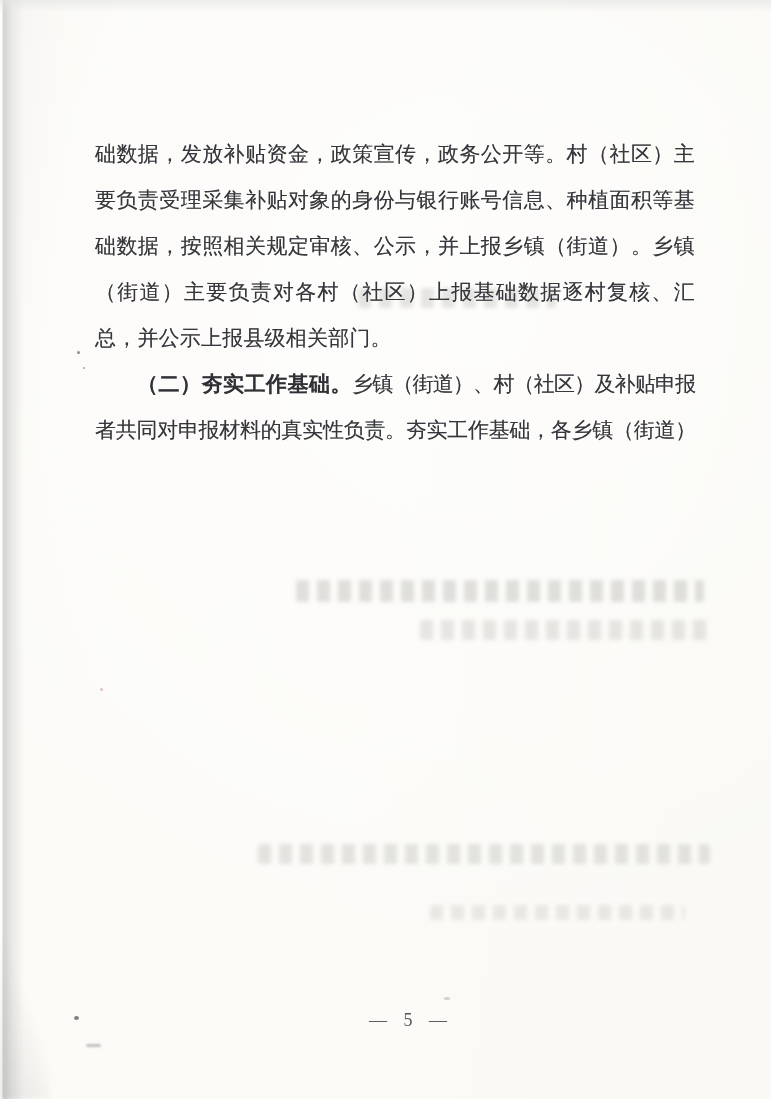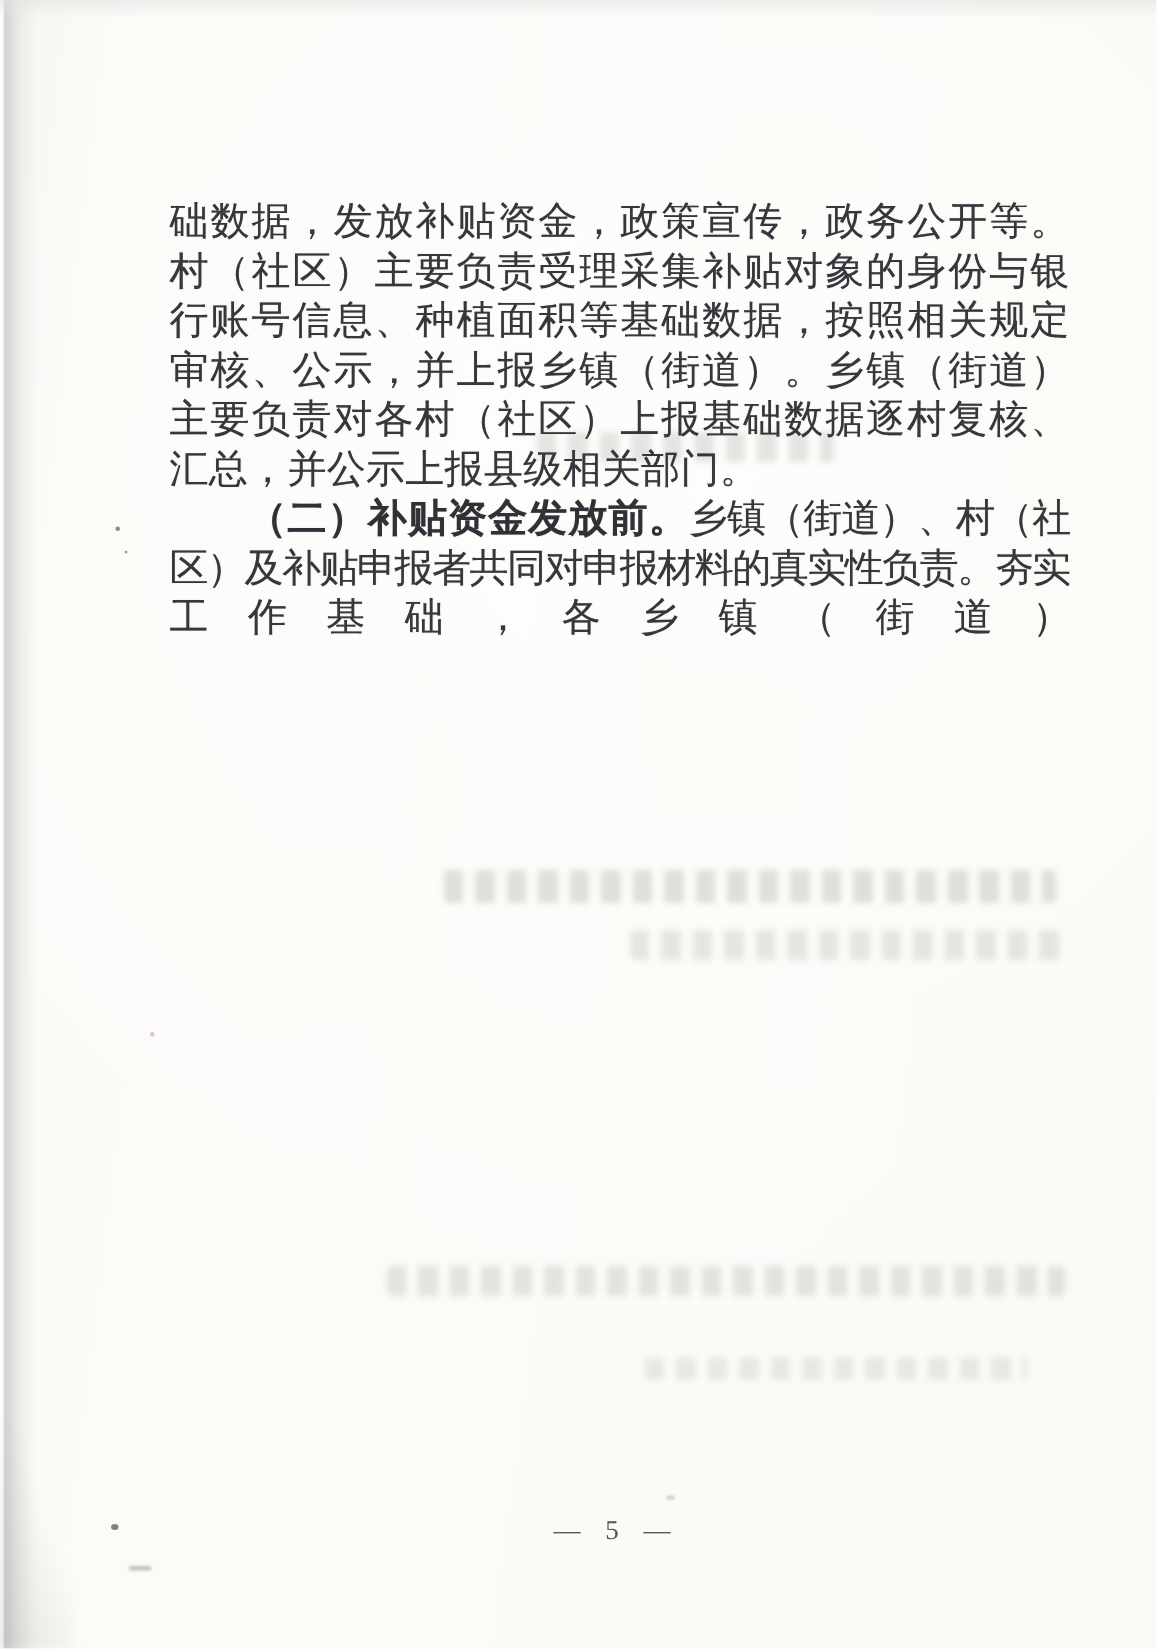--- a/index.html
+++ b/index.html
@@ -24,22 +24,22 @@
     position: absolute; top: 0; left: 0; right: 0; height: 12px;
     background: linear-gradient(180deg, rgba(228,228,226,.65), rgba(228,228,226,0));
   }
   .corner-shade {
     position: absolute; left: 0; bottom: 0; width: 50px; height: 170px;
     background: linear-gradient(70deg, rgba(150,150,148,.25), rgba(150,150,148,0) 58%);
     filter: blur(2px);
   }
   
   .doc {
-    position: absolute; left: 113px; top: 131px; width: 600px;
-    font-size: 26px; line-height: 33px; letter-spacing: .2px;
+    position: absolute; left: 95px; top: 131px; width: 600px;
+    font-size: 21px; line-height: 46px; letter-spacing: .2px;
     color: #36373c; text-align: justify;
     text-shadow: 0 0 .5px rgba(54,55,60,.5);
   }
   .doc p { margin: 0; padding: 0; }
   .indent { text-indent: 2em; }
   .lead, .heading-text {
     font-family: "Liberation Sans", "DejaVu Sans", sans-serif;
     font-weight: 700; color: #303136; letter-spacing: .1px;
   }
   .p-last { letter-spacing: -1.2px; text-align-last: justify; }
@@ -85,16 +85,16 @@
 
 <div class="speck" id="speck-1"></div>
 <div class="speck" id="speck-2"></div>
 <div class="speck" id="speck-3"></div>
 <div class="speck" id="speck-4"></div>
 <div class="speck" id="speck-5"></div>
 <div class="speck" id="speck-6"></div>
 
 <div class="doc">
   <p><span>础数据，发放补贴资金，政策宣传，政务公开等。村（社区）主要负责受理采集补贴对象的身份与银行账号信息、种植面积等基础数据，按照相关规定审核、公示，并上报乡镇（街道）。乡镇（街道）主要负责对各村（社区）上报基础数据逐村复核、汇总，并公示上报县级相关部门。</span></p>
-  <p class="indent p-last"><span class="lead">（二）补贴资金发放前。</span><span>乡镇（街道）、村（社区）及补贴申报者共同对申报材料的真实性负责。夯实工作基础，各乡镇（街道）</span></p>
+  <p class="indent p-last"><span class="lead">（二）夯实工作基础。</span><span>乡镇（街道）、村（社区）及补贴申报者共同对申报材料的真实性负责。夯实工作基础，各乡镇（街道）</span></p>
 </div>
 
 <div class="folio">— 5 —</div>
 
 </body></html>

